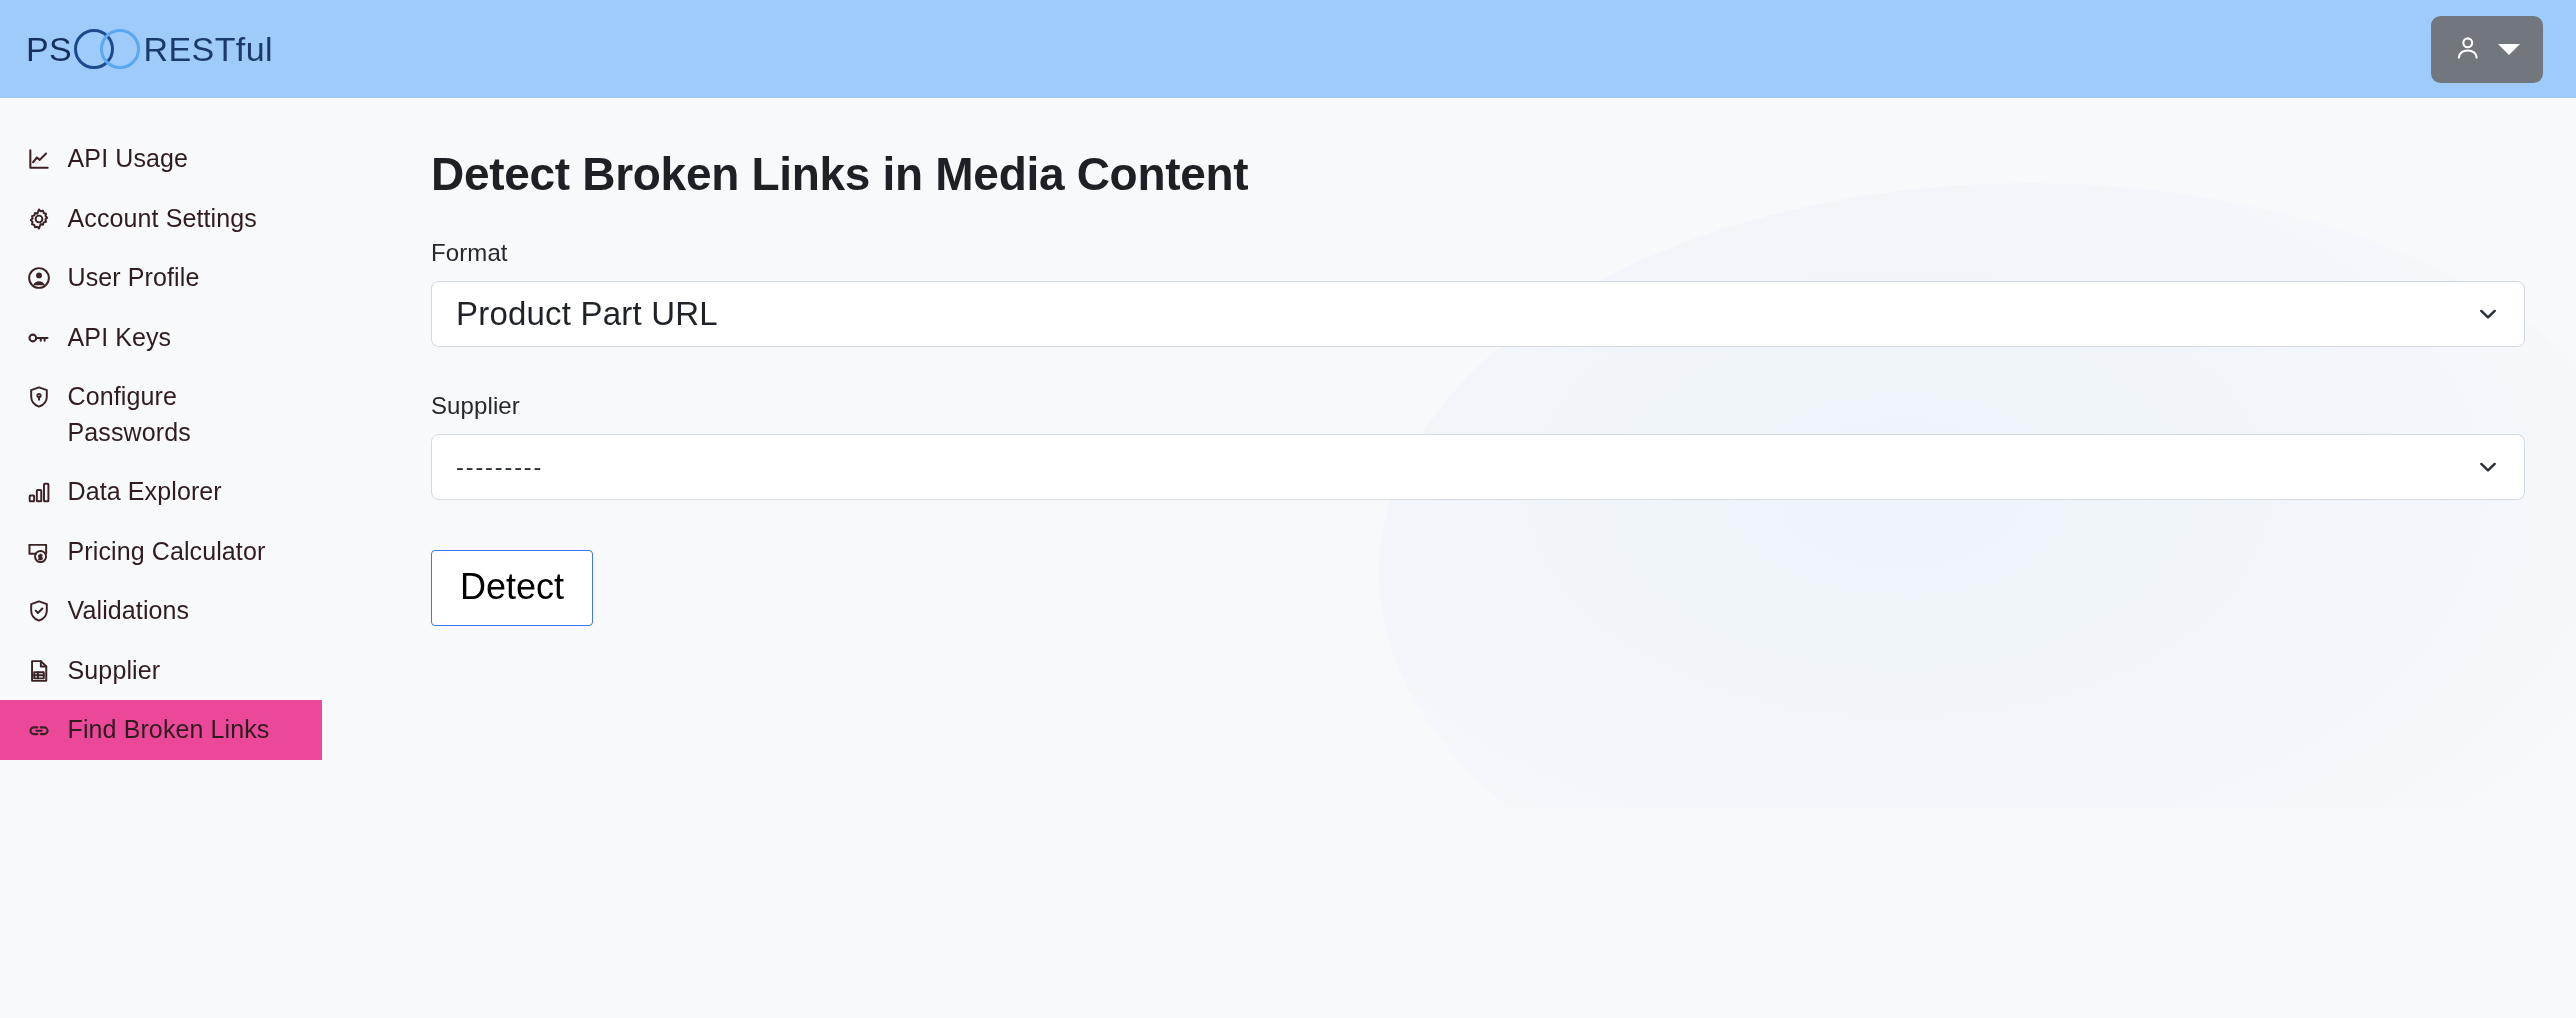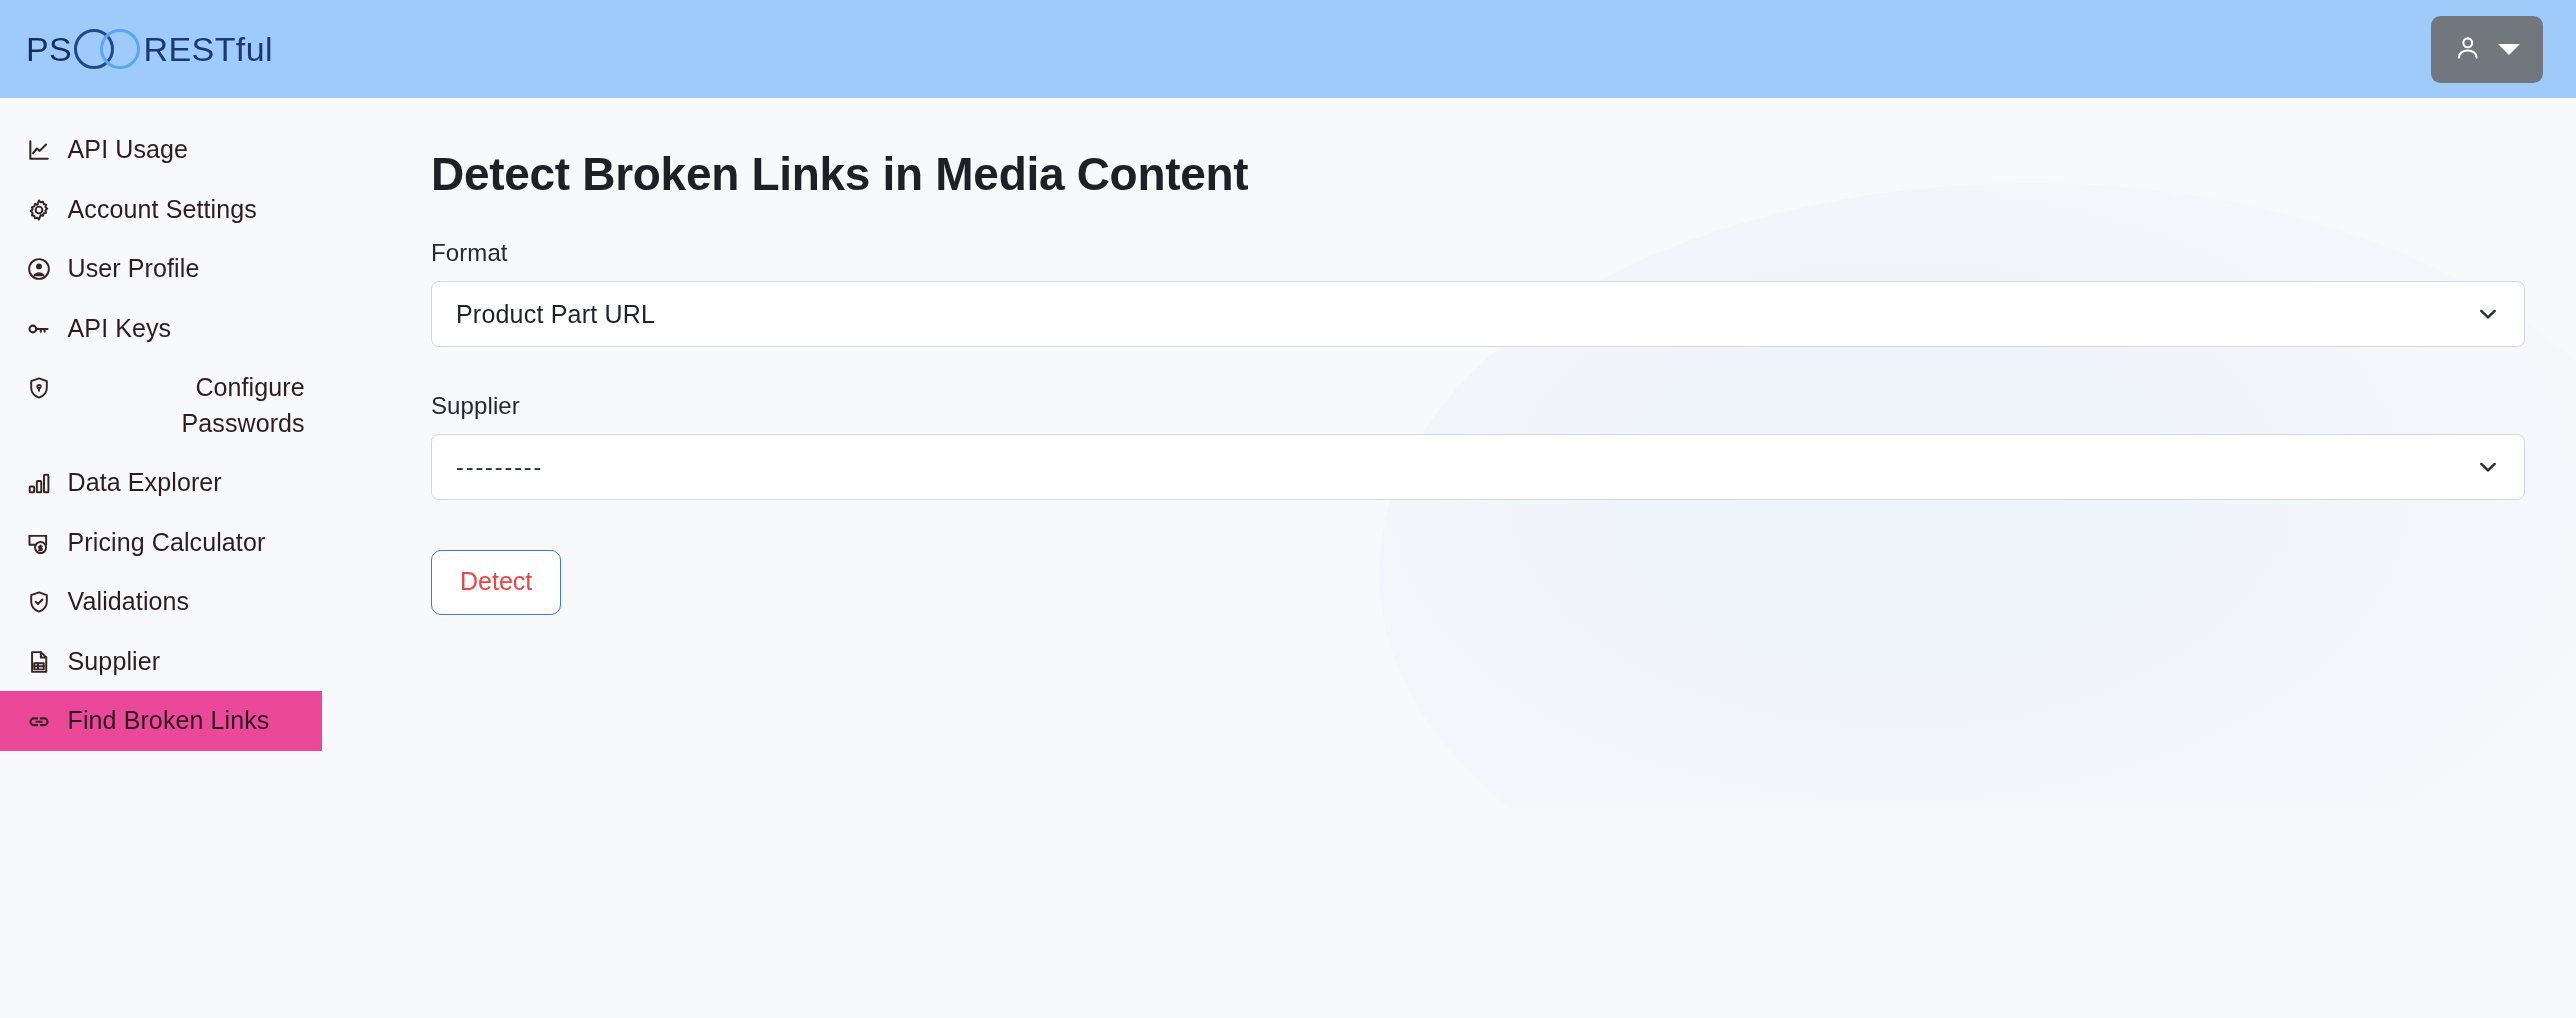--- a/index.html
+++ b/index.html
@@ -106,23 +106,22 @@
     position: relative;
     z-index: 2;
     display: flex;
     height: 920px;
   }
 
   
   .sidebar {
     width: 322px;
     flex: 0 0 322px;
-    padding-top: 22px;
+    padding-top: 31px;
     background: transparent;
-    text-align: right;
   }
 
   .nav-item {
     display: flex;
     align-items: flex-start;
     gap: 15.6px;
     padding: 12px 17.3px 12px 26px;
     cursor: pointer;
     font-size: 25px;
     line-height: 1.42;
@@ -172,21 +171,21 @@
     background: #ffffff;
     border: 1.7px solid #d3d8de;
     border-radius: 7.8px;
     display: flex;
     align-items: center;
     padding: 0 24px;
     cursor: pointer;
     margin-bottom: 45px;
   }
   .select-value {
-    font-size: 25px;
+    font-size: 33px;
     color: #1f2328;
     letter-spacing: 0.2px;
   }
   .select-value.placeholder-dashes {
     letter-spacing: 1.9px;
     font-size: 23.4px;
     color: #2b3138;
   }
   .select-chevron {
     position: absolute;
@@ -195,24 +194,24 @@
     transform: translateY(-50%);
     width: 26px;
     height: 26px;
     color: #2b3138;
   }
 
   .detect-btn {
     display: inline-block;
     background: #ffffff;
     border: 1.7px solid #3b77f0;
-    border-radius: 10px;
-    color: #ef4444;
+    border-radius: 4px;
+    color: #000000;
     font-family: "Liberation Sans", sans-serif;
-    font-size: 25px;
+    font-size: 36px;
     line-height: 1;
     padding: 18px 28px 20px;
     cursor: pointer;
     margin-top: 5.2px;
   }
 </style>
 </head>
 <body>
 
 <div class="app">

